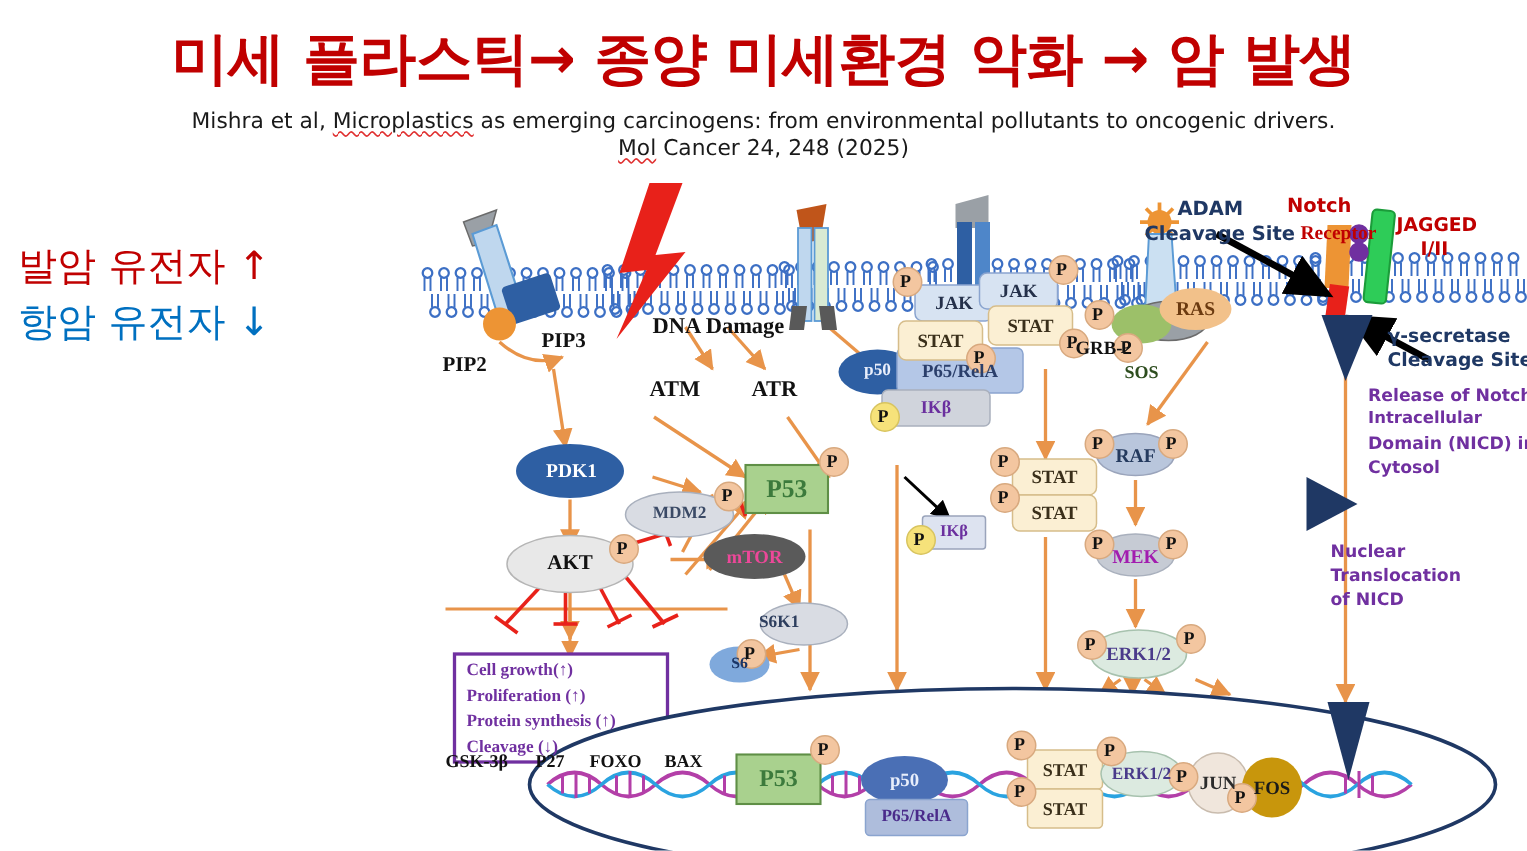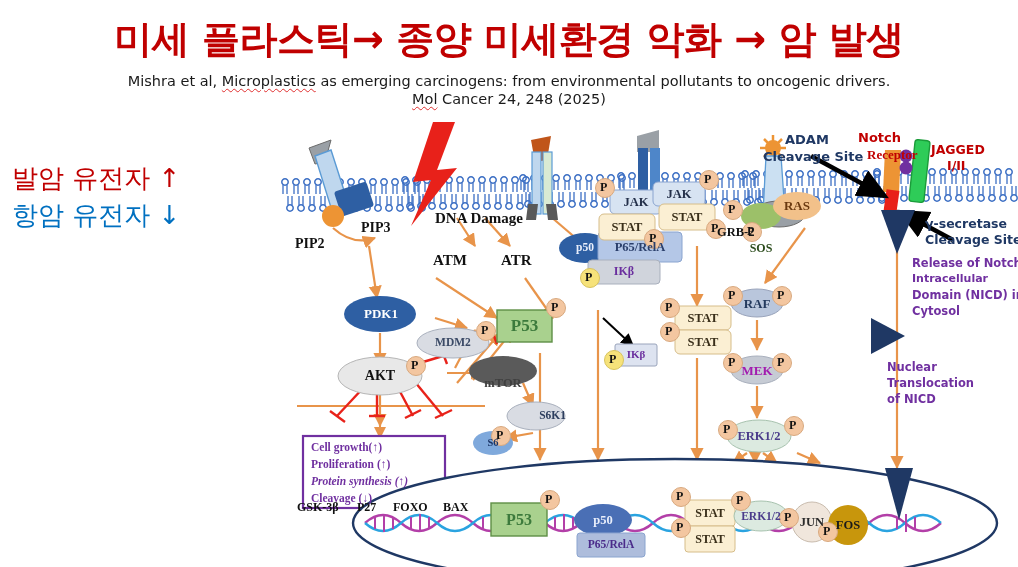--- a/index.html
+++ b/index.html
@@ -1056,22 +1056,22 @@
 
     <div class="dlabel" style="left:10px;top:108px;font-size:14px;">PIP2</div>
     <div class="dlabel" style="left:76px;top:92px;font-size:14px;">PIP3</div>
     <div class="dlabel" style="left:150px;top:82px;font-size:15px;">DNA Damage</div>
     <div class="dlabel" style="left:148px;top:124px;font-size:15px;">ATM</div>
     <div class="dlabel" style="left:216px;top:124px;font-size:15px;">ATR</div>
 
     <div class="dlabel" style="left:60px;top:178px;font-size:13px;color:#fff;width:72px;text-align:center;">PDK1</div>
     <div class="dlabel" style="left:59px;top:240px;font-size:14px;width:72px;text-align:center;">AKT</div>
     <div class="dlabel" style="left:132px;top:208px;font-size:11.5px;color:#3b4a66;width:72px;text-align:center;">MDM2</div>
-    <div class="dlabel" style="left:182px;top:236px;font-size:12.5px;color:#404040;width:72px;text-align:center;margin-top:12px;">mTOR</div>
-    <div class="dlabel" style="left:221px;top:281px;font-size:11.5px;color:#2d3e5e;width:60px;text-align:right;">S6K1</div>
+    <div class="dlabel" style="left:182px;top:236px;font-size:12.5px;color:#ec4899;width:72px;text-align:center;">mTOR</div>
+    <div class="dlabel" style="left:221px;top:281px;font-size:11.5px;color:#2d3e5e;width:60px;text-align:left;">S6K1</div>
     <div class="dlabel" style="left:190px;top:309px;font-size:10.5px;color:#1b3566;width:36px;text-align:center;">S6</div>
 
     <div class="dlabel" style="left:12px;top:372px;font-size:12px;">GSK-3β</div>
     <div class="dlabel" style="left:72px;top:372px;font-size:12px;">P27</div>
     <div class="dlabel" style="left:108px;top:372px;font-size:12px;">FOXO</div>
     <div class="dlabel" style="left:158px;top:372px;font-size:12px;">BAX</div>
 
     <div class="dlabel" style="left:212px;top:188px;font-size:17px;color:#3c7a3c;width:55px;text-align:center;">P53</div>
 
     <div class="dlabel" style="left:280px;top:113px;font-size:11.5px;color:#e8eefb;width:40px;text-align:center;">p50</div>
@@ -1106,21 +1106,21 @@
     <div class="dlabel dsan purple" style="left:627px;top:144px;font-size:11px;">Intracellular</div>
     <div class="dlabel dsan purple" style="left:627px;top:160px;font-size:11.5px;">Domain (NICD) in</div>
     <div class="dlabel dsan purple" style="left:627px;top:176px;font-size:11.5px;">Cytosol</div>
 
     <div class="dlabel dsan purple" style="left:602px;top:232px;font-size:11.5px;">Nuclear</div>
     <div class="dlabel dsan purple" style="left:602px;top:248px;font-size:11.5px;">Translocation</div>
     <div class="dlabel dsan purple" style="left:602px;top:264px;font-size:11.5px;">of NICD</div>
 
     <div class="dlabel purple" style="left:26px;top:313px;font-size:11.5px;font-family:Liberation Serif, serif;">Cell growth(↑)</div>
     <div class="dlabel purple" style="left:26px;top:330px;font-size:11.5px;">Proliferation (↑)</div>
-    <div class="dlabel purple" style="left:26px;top:347px;font-size:11.5px;font-style:italic;">Protein synthesis (↑)</div>
+    <div class="dlabel purple" style="left:26px;top:347px;font-size:11.5px;">Protein synthesis (↑)</div>
     <div class="dlabel purple" style="left:26px;top:364px;font-size:11.5px;">Cleavage (↓)</div>
 
     <div class="dlabel" style="left:206px;top:383px;font-size:16px;color:#3c7a3c;width:56px;text-align:center;">P53</div>
     <div class="dlabel" style="left:298px;top:385px;font-size:12.5px;color:#e8eefb;width:40px;text-align:center;">p50</div>
     <div class="dlabel" style="left:292px;top:410px;font-size:11.5px;color:#4a2b8a;width:68px;text-align:center;">P65/RelA</div>
     <div class="dlabel" style="left:400px;top:378px;font-size:12px;color:#3a2f1a;width:50px;text-align:center;">STAT</div>
     <div class="dlabel" style="left:400px;top:404px;font-size:12px;color:#3a2f1a;width:50px;text-align:center;">STAT</div>
     <div class="dlabel" style="left:448px;top:382px;font-size:11.5px;color:#4a3b8a;width:56px;text-align:center;">ERK1/2</div>
     <div class="dlabel" style="left:509px;top:387px;font-size:12.5px;color:#2b2b2b;width:36px;text-align:center;">JUN</div>
     <div class="dlabel" style="left:545px;top:390px;font-size:12.5px;color:#1a1a1a;width:36px;text-align:center;">FOS</div>

